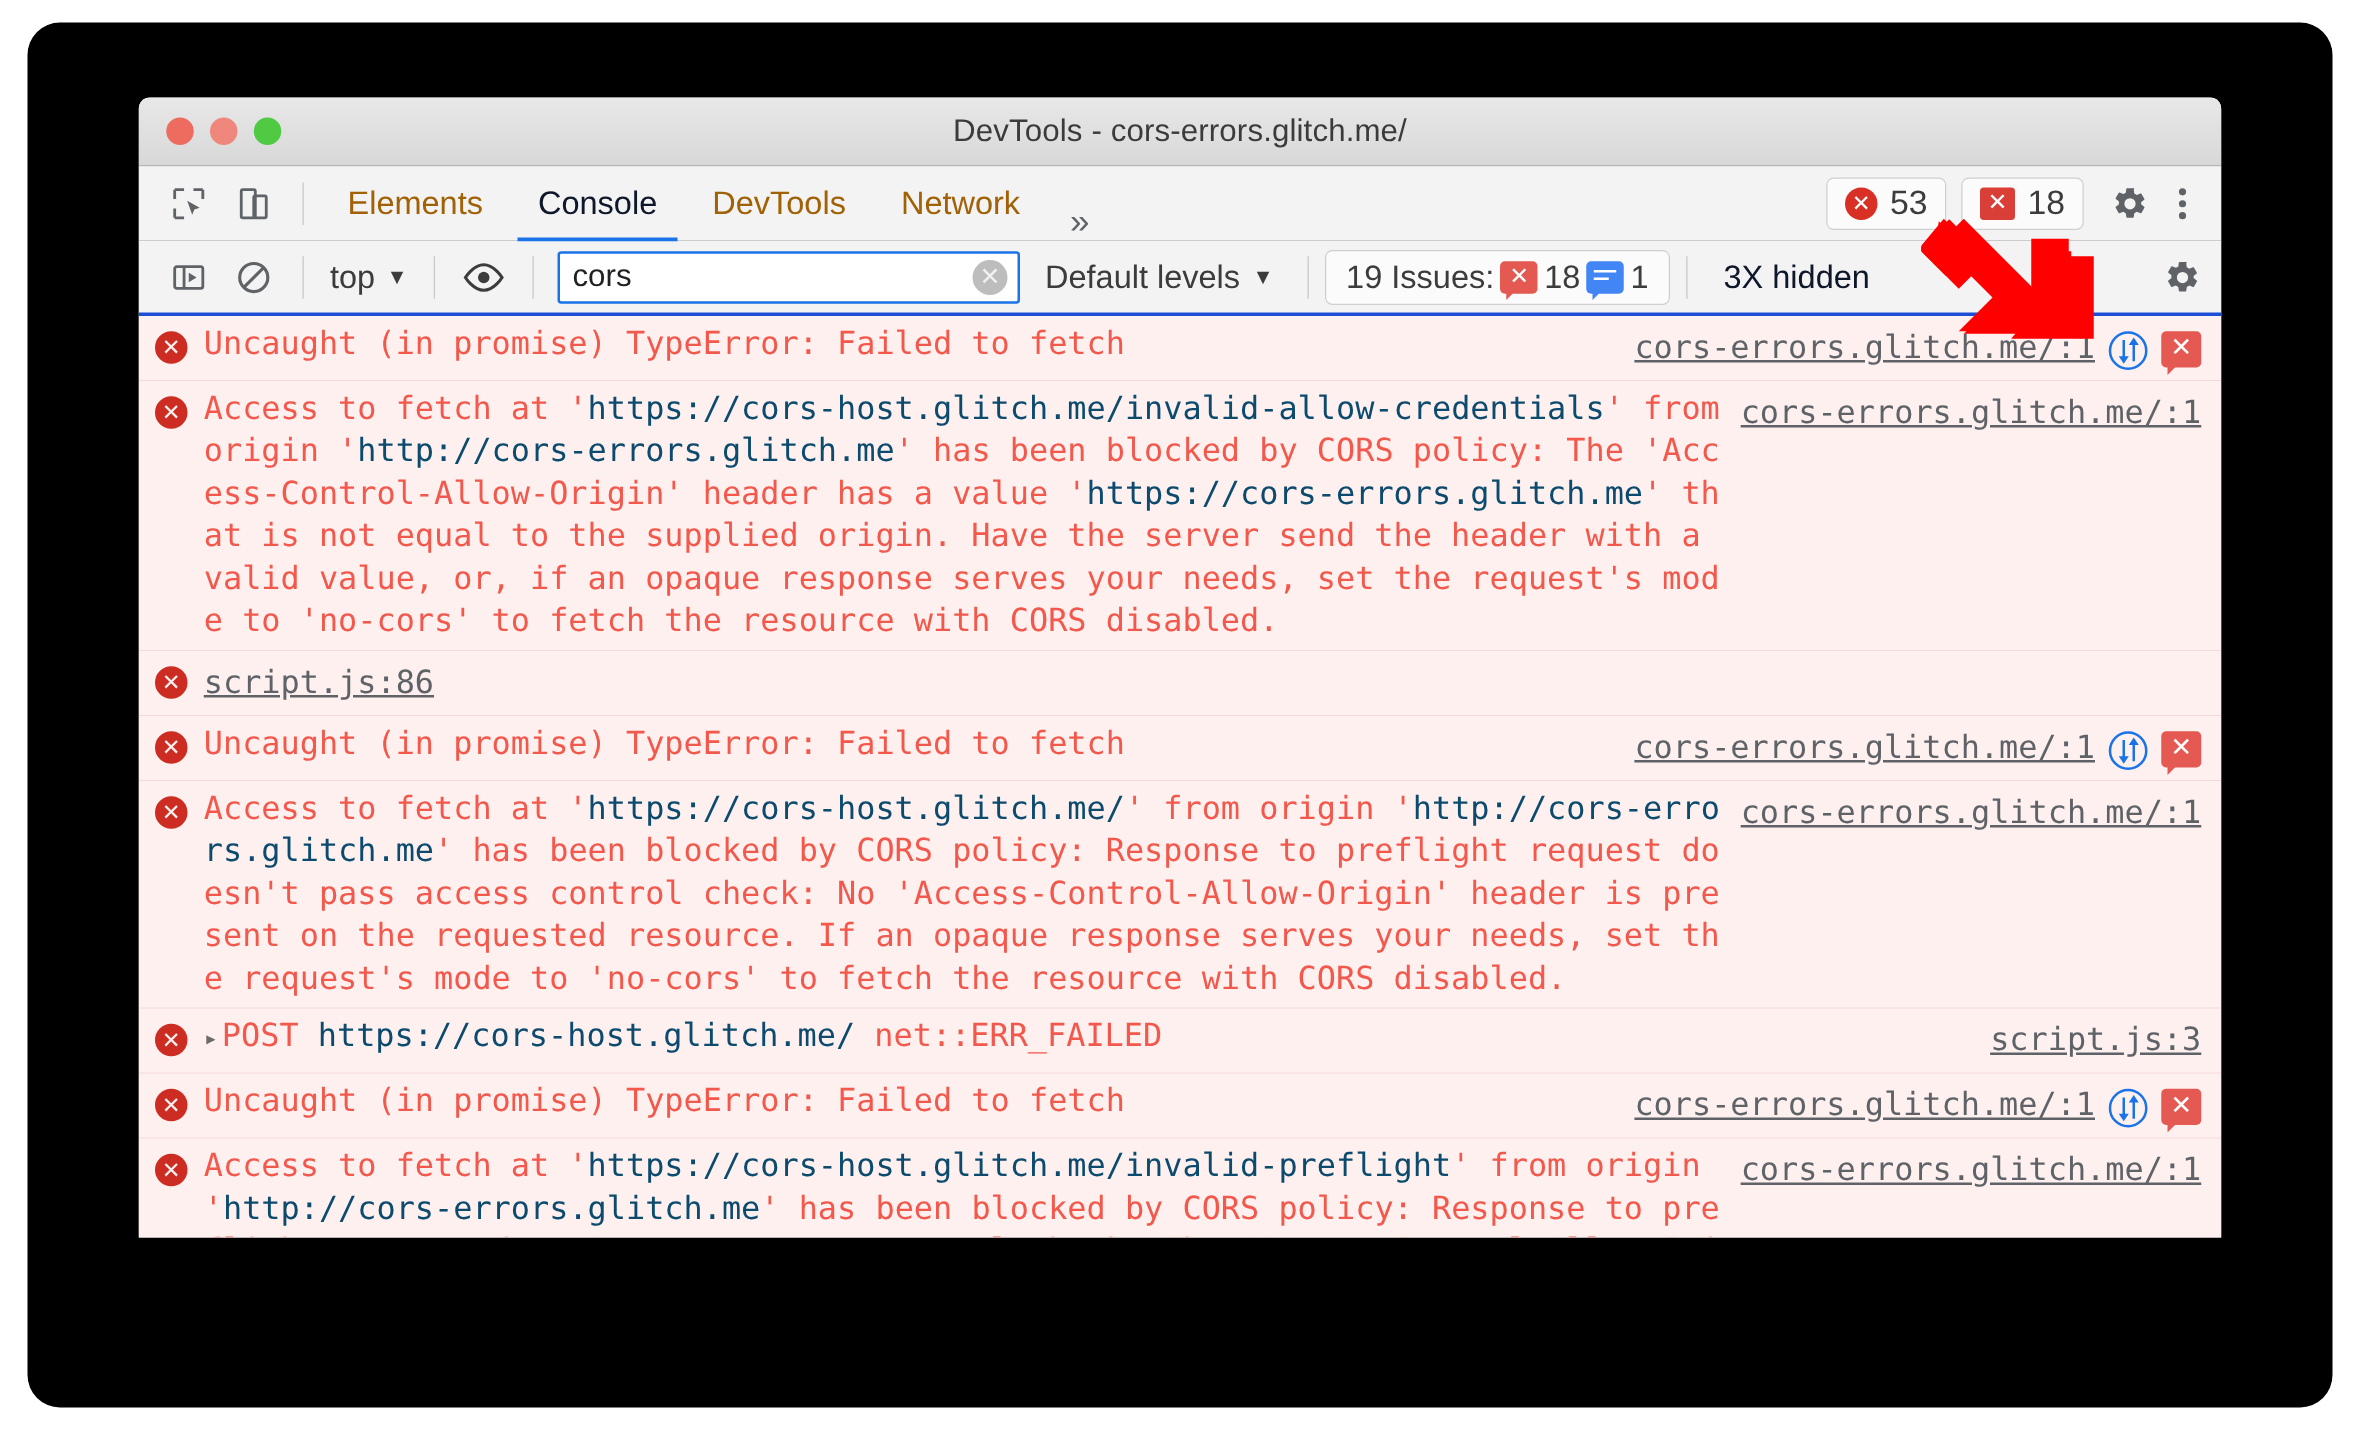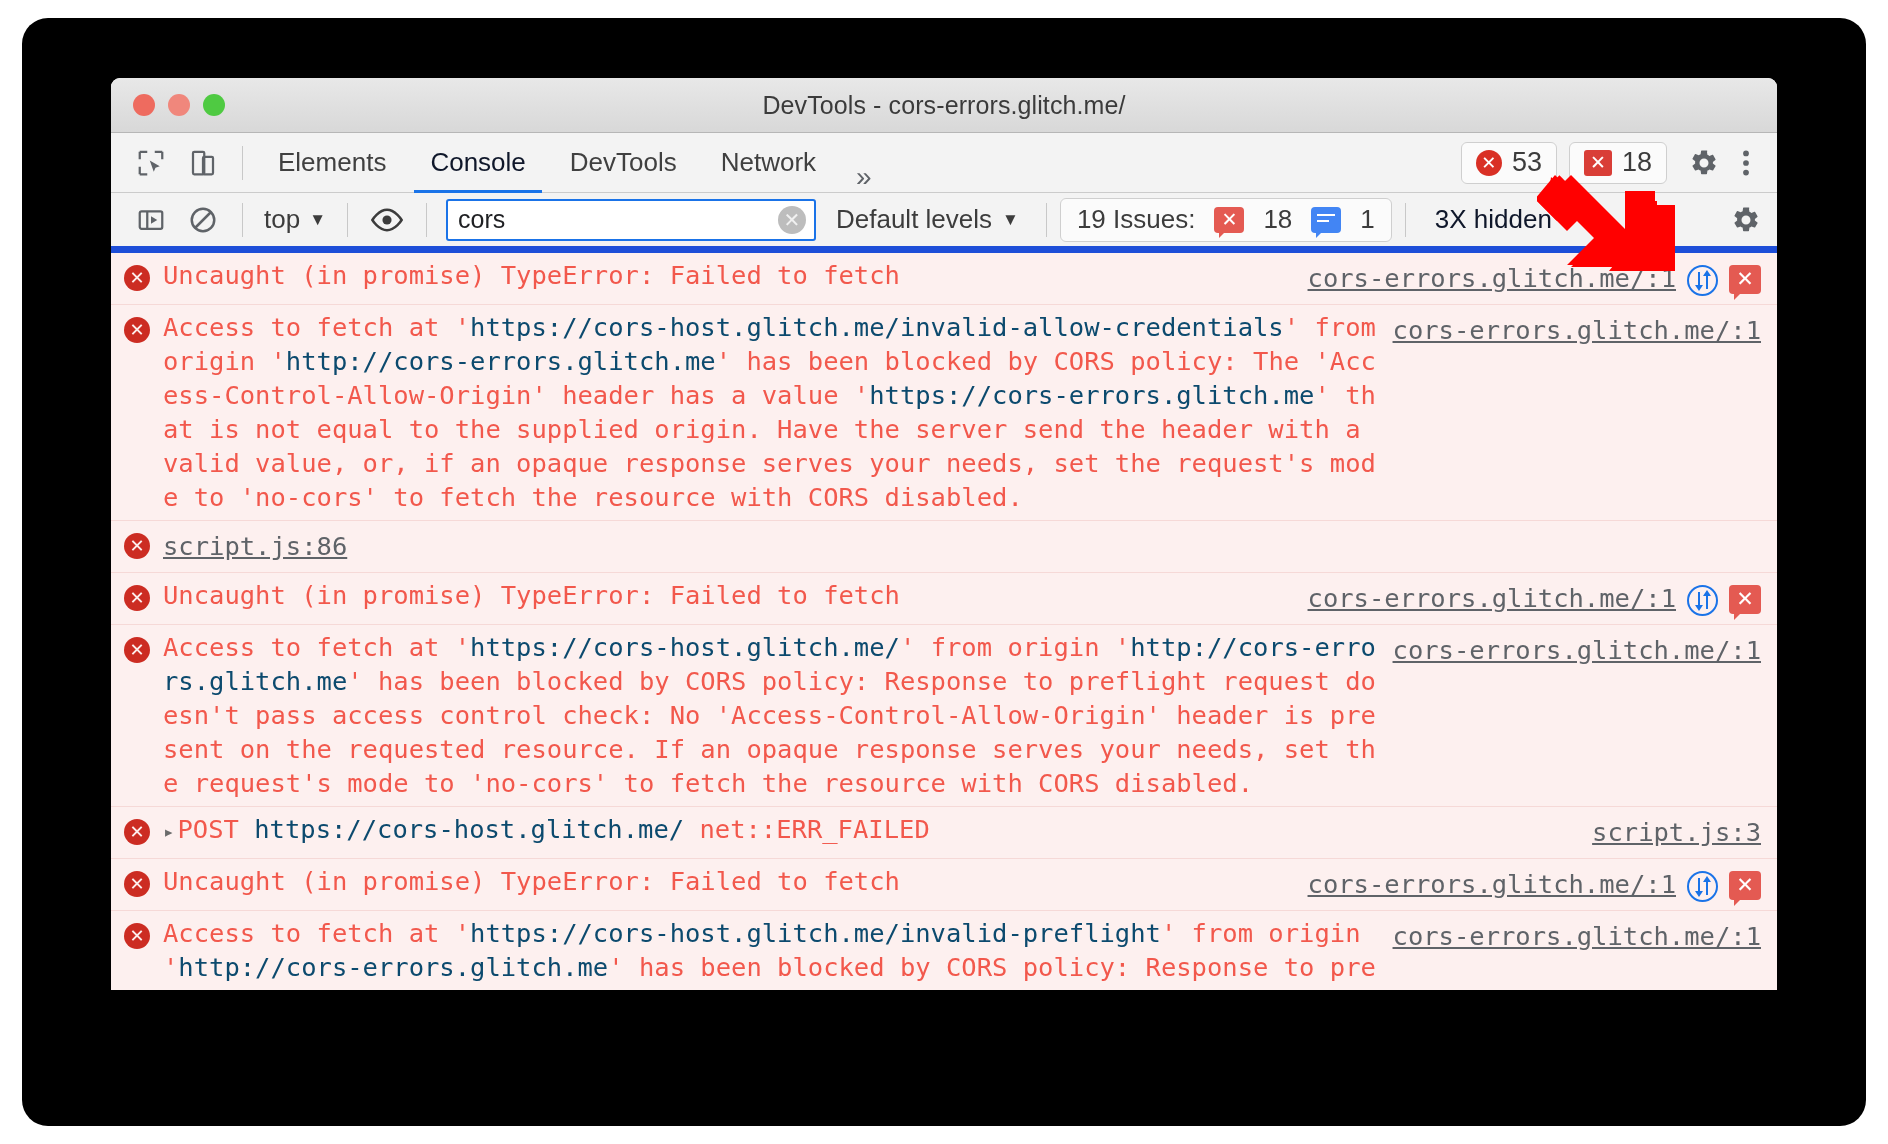--- a/index.html
+++ b/index.html
@@ -57,21 +57,21 @@
     display: flex; align-items: center;
     padding-left: 14px;
   }
   .icon-btn {
     width: 52px; height: 46px;
     display: flex; align-items: center; justify-content: center;
   }
   .vsep { width: 1px; height: 34px; background: #c8c8c8; margin: 0 13px; }
   .tabs { display: flex; align-items: flex-end; height: 60px; }
   .tab {
-    font-size: 26px; color: #404040;
+    font-size: 26px; color: #a16207;
     padding: 0 22px; height: 60px;
     display: flex; align-items: center;
     position: relative; white-space: nowrap;
   }
   .tab.active { color: #0f172a; }
   .tab.active::after {
     content: ""; position: absolute; left: 6px; right: 6px; bottom: 0;
     height: 3px; background: #1a73e8;
   }
   .chev { font-size: 28px; color: #5f6368; padding: 0 18px; }
@@ -94,21 +94,21 @@
     background: #d93e37; color: #fff;
     font-size: 19px; line-height: 26px; text-align: center;
   }
   .gear { font-size: 30px; color: #5f6368; padding: 0 10px; }
   .kebab { font-size: 30px; color: #5f6368; padding: 0 12px; letter-spacing: 0; }
 
   
   .filterbar {
     height: 60px;
     background: #f3f3f3;
-    border-bottom: 7px solid #1d4ed8;
+    border-bottom: 3px solid #1d4ed8;
     display: flex; align-items: center;
     padding-left: 14px;
   }
   .ctx {
     font-size: 26px; color: #3c3c3c;
     display: flex; align-items: center; gap: 9px;
     padding: 0 8px;
   }
   .caret { font-size: 17px; color: #3c3c3c; }
   .filter-input-wrap {
@@ -131,21 +131,21 @@
     width: 28px; height: 28px; border-radius: 50%;
     background: #bdbdbd; color: #f1f1f1;
     font-size: 20px; line-height: 28px; text-align: center;
   }
   .levels {
     font-size: 26px; color: #3c3c3c;
     display: flex; align-items: center; gap: 10px;
     padding: 0 14px; white-space: nowrap;
   }
   .issues-pill {
-    display: flex; align-items: center; gap: 19px;
+    display: flex; align-items: center; gap: 5px;
     border: 1px solid #cfcfcf; border-radius: 6px;
     background: #fbfbfb;
     height: 44px; padding: 0 16px;
     font-size: 26px; color: #3c3c3c; white-space: nowrap;
   }
   .issue-badge-red {
     width: 30px; height: 26px;
     background: #e45a52; border-radius: 4px;
     color: #fff; font-size: 19px; line-height: 25px; text-align: center;
     position: relative;

